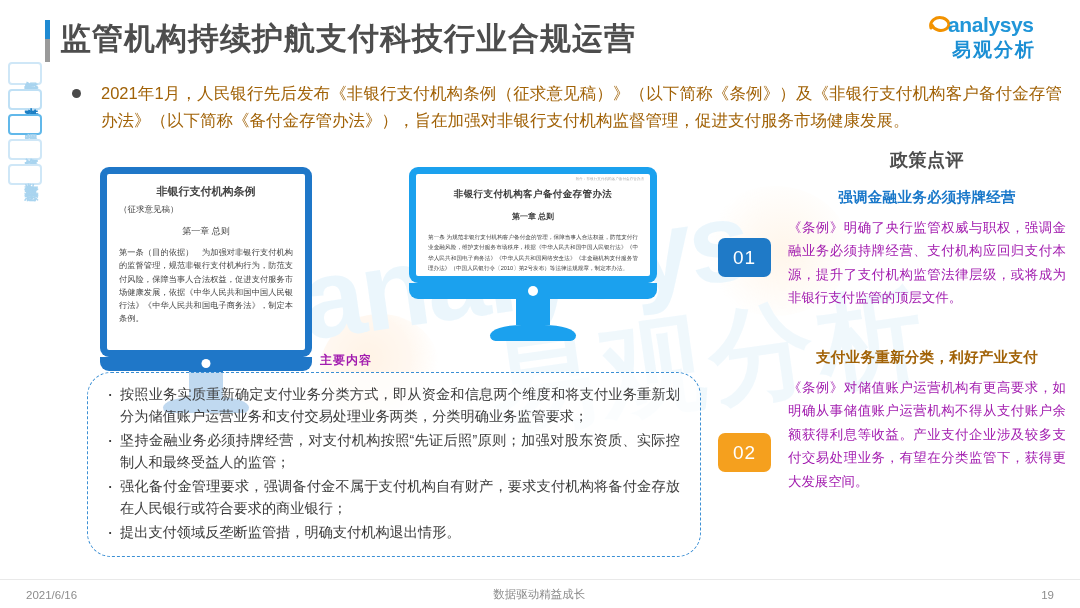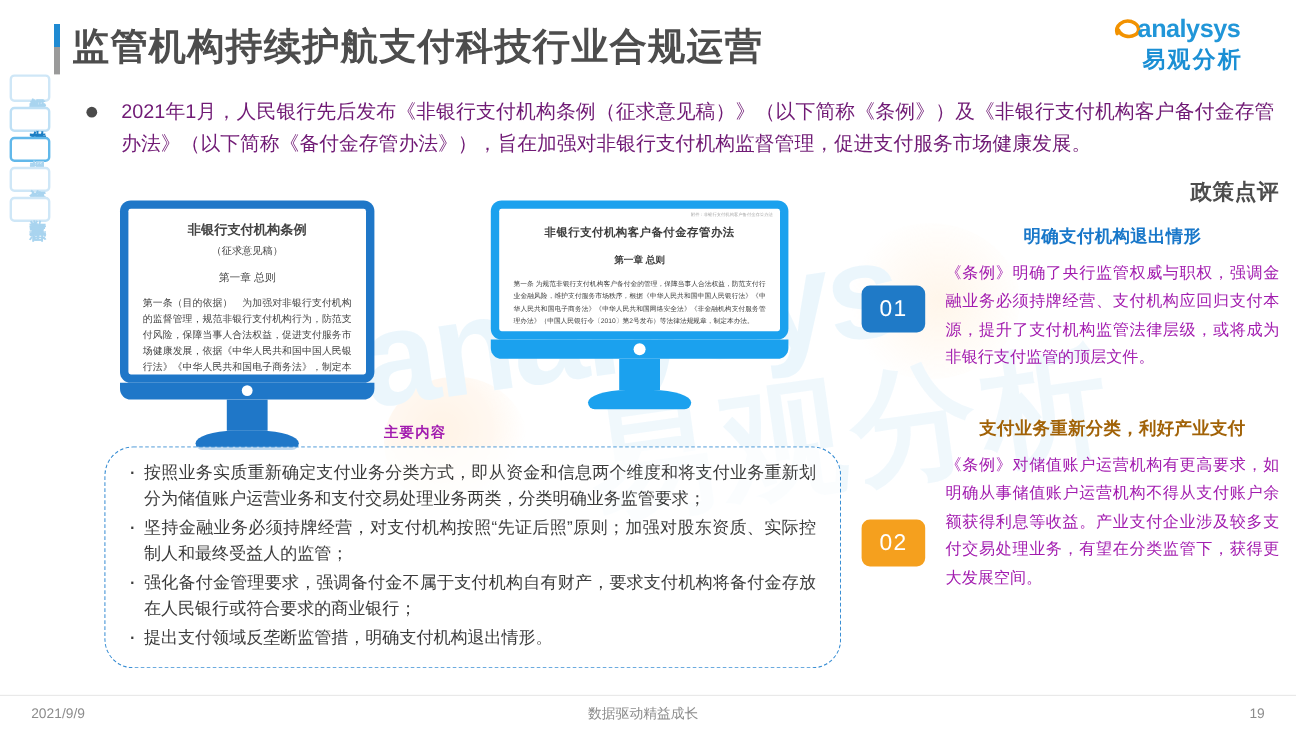--- a/index.html
+++ b/index.html
@@ -116,21 +116,21 @@
   .bullet-row {
     position: absolute; left: 72px; top: 80px; right: 18px;
     display: flex; z-index: 3;
   }
   .bullet-dot {
     width: 9px; height: 9px; border-radius: 50%;
     background: #4a4a4a; margin-top: 9px; flex: 0 0 auto;
   }
   .bullet-text {
     margin-left: 20px;
-    font-size: 16.5px; color: #701a75; line-height: 1.62;
+    font-size: 16.5px; color: #a16207; line-height: 1.62;
     text-align: justify;
   }
 
   
   .monitor { position: absolute; z-index: 2; }
   .mon-body { border-radius: 9px; padding: 7px; }
   .mon-screen {
     background: #fff; overflow: hidden; position: relative;
     border-radius: 2px;
   }
@@ -138,21 +138,21 @@
     width: 34px; height: 26px; margin: 0 auto;
   }
   .mon-dot {
     position: absolute; left: 50%; transform: translateX(-50%);
     width: 9px; height: 9px; background: #fff; border-radius: 50%;
   }
 
   
   .doc { padding: 10px 12px 8px 12px; color: #444; }
   .doc-title { text-align: center; font-weight: 700; font-size: 11px; margin-bottom: 5px; }
-  .doc-sub { text-align: center; font-size: 8.5px; margin-bottom: 9px; }
+  .doc-sub { text-align: left; font-size: 8.5px; margin-bottom: 9px; }
   .doc-chap { text-align: center; font-size: 9px; margin-bottom: 8px; }
   .doc-body { font-size: 8.2px; line-height: 1.62; text-align: justify; }
 
   .doc2 { padding: 14px 12px 8px 12px; color: #3d3d3d; }
   .doc2-title { text-align: center; font-weight: 700; font-size: 9.5px; margin-bottom: 10px; letter-spacing:.4px;}
   .doc2-chap { text-align: center; font-size: 8px; margin-bottom: 10px; font-weight:600;}
   .doc2-body { font-size: 5.6px; line-height: 1.85; text-align: justify; }
   .doc2-body p { margin-bottom: 9px; }
   .doc2-head { position:absolute; right:6px; top:3px; font-size:3.6px; color:#aaa; }
 
@@ -194,21 +194,21 @@
   }
   .badge-01 { left: 718px; top: 238px; background: #1f7ac7; }
   .badge-02 { left: 718px; top: 433px; background: #f5a01e; }
 
   
   .right-col {
     position: absolute; left: 788px; top: 148px;
     width: 278px; z-index: 3;
   }
   .rc-heading {
-    text-align: right; font-size: 18px; font-weight: 700;
+    text-align: center; font-size: 18px; font-weight: 700;
     color: #4d4d4d; margin-bottom: 16px; letter-spacing: .5px;
   }
   .rc-sub {
     text-align: center; font-size: 14.5px; font-weight: 700;
     margin-bottom: 9px; letter-spacing: .3px;
   }
   .rc-sub.blue { color: #1877c9; }
   .rc-sub.orange { color: #a16207; }
   .rc-body {
     font-size: 13.4px; color: #a21caf; line-height: 1.75;
@@ -262,21 +262,21 @@
     <div class="side-tab">数字普惠</div>
   </div>
 
   <div class="bullet-row">
     <div class="bullet-dot"></div>
     <div class="bullet-text">2021年1月，人民银行先后发布《非银行支付机构条例（征求意见稿）》（以下简称《条例》）及《非银行支付机构客户备付金存管办法》（以下简称《备付金存管办法》），旨在加强对非银行支付机构监督管理，促进支付服务市场健康发展。</div>
   </div>
 
   <div class="monitor" style="left:100px; top:167px; width:212px;">
     <div class="mon-body" style="background:#1f77c8;">
-      <div class="mon-screen" style="height:138px;">
+      <div class="mon-screen" style="height:176px;">
         <div class="doc">
           <div class="doc-title">非银行支付机构条例</div>
           <div class="doc-sub">（征求意见稿）</div>
           <div class="doc-chap">第一章  总则</div>
           <div class="doc-body indent">第一条（目的依据）　为加强对非银行支付机构的监督管理，规范非银行支付机构行为，防范支付风险，保障当事人合法权益，促进支付服务市场健康发展，依据《中华人民共和国中国人民银行法》《中华人民共和国电子商务法》，制定本条例。</div>
         </div>
       </div>
     </div>
     <div style="position:relative; height:14px; background:#1f77c8; border-radius:0 0 9px 9px;">
       <div class="mon-dot" style="top:2px;"></div>
@@ -316,30 +316,30 @@
     </ul>
   </div>
 
   <div class="badge badge-01">01</div>
   <div class="badge badge-02">02</div>
 
   <div class="right-col">
     <div class="rc-heading">政策点评</div>
 
     <div>
-      <div class="rc-sub blue">明确支付机构退出情形</div>
+      <div class="rc-sub blue">强调金融业务必须持牌经营</div>
       <div class="rc-body">《条例》明确了央行监管权威与职权，强调金融业务必须持牌经营、支付机构应回归支付本源，提升了支付机构监管法律层级，或将成为非银行支付监管的顶层文件。</div>
     </div>
 
     <div class="rc-block2">
       <div class="rc-sub orange">支付业务重新分类，利好产业支付</div>
       <div class="rc-body">《条例》对储值账户运营机构有更高要求，如明确从事储值账户运营机构不得从支付账户余额获得利息等收益。产业支付企业涉及较多支付交易处理业务，有望在分类监管下，获得更大发展空间。</div>
     </div>
   </div>
 
   <div class="footer-rule"></div>
   <div class="footer">
-    <div class="f-left">2021/9/9</div>
+    <div class="f-left">2021/6/16</div>
     <div class="f-center">数据驱动精益成长</div>
     <div class="f-right">19</div>
   </div>
 
 </div>
 
 </body></html>

